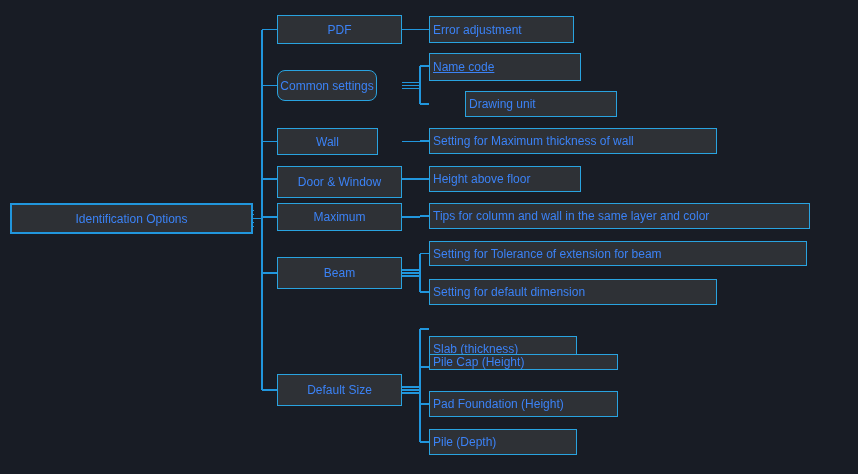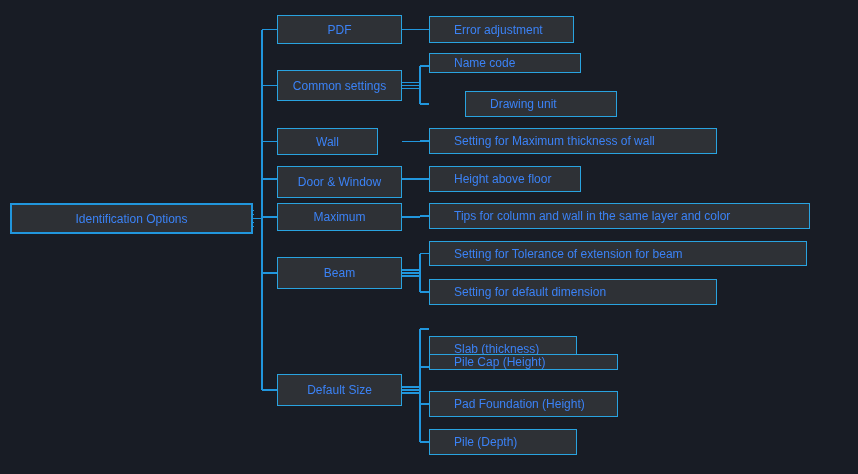--- a/index.html
+++ b/index.html
@@ -40,21 +40,21 @@
     border-width: 2px;
     border-color: #2196dd;
     background: #2d3035;
   }
   .node.center {
     justify-content: center;
     padding: 0 10px;
   }
   .node.left {
     justify-content: flex-start;
-    padding-left: 24px;
+    padding-left: 3px;
   }
   .node-label {
     display: inline-block;
   }
 </style>
 </head>
 <body>
 
 <div id="canvas">
   <svg id="connectors" viewBox="0 0 858 474" width="858" height="474" xmlns="http://www.w3.org/2000/svg">
@@ -103,24 +103,24 @@
   <div id="nodes">
       <div class="node center root" style="left: 10px; top: 203px; width: 243px; height: 31px;">
         <span class="node-label">Identification Options</span>
       </div>
       <div class="node center" style="left: 277px; top: 15px; width: 125px; height: 29px;">
         <span class="node-label">PDF</span>
       </div>
       <div class="node left" style="left: 429px; top: 16px; width: 145px; height: 27px;">
         <span class="node-label">Error adjustment</span>
       </div>
-      <div class="node center" style="left: 277px; top: 70px; width: 125px; height: 31px;">
+      <div class="node center" style="left: 277px; top: 70px; width: 100px; height: 31px; border-radius: 8px;">
         <span class="node-label">Common settings</span>
       </div>
-      <div class="node left" style="left: 429px; top: 53px; width: 152px; height: 20px;">
+      <div class="node left" style="left: 429px; top: 53px; width: 152px; height: 28px; text-decoration: underline;">
         <span class="node-label">Name code</span>
       </div>
       <div class="node left" style="left: 429px; top: 91px; width: 152px; height: 26px; margin-left: 36px;">
         <span class="node-label">Drawing unit</span>
       </div>
       <div class="node center" style="left: 277px; top: 128px; width: 101px; height: 27px;">
         <span class="node-label">Wall</span>
       </div>
       <div class="node left" style="left: 429px; top: 128px; width: 288px; height: 26px;">
         <span class="node-label">Setting for Maximum thickness of wall</span>

